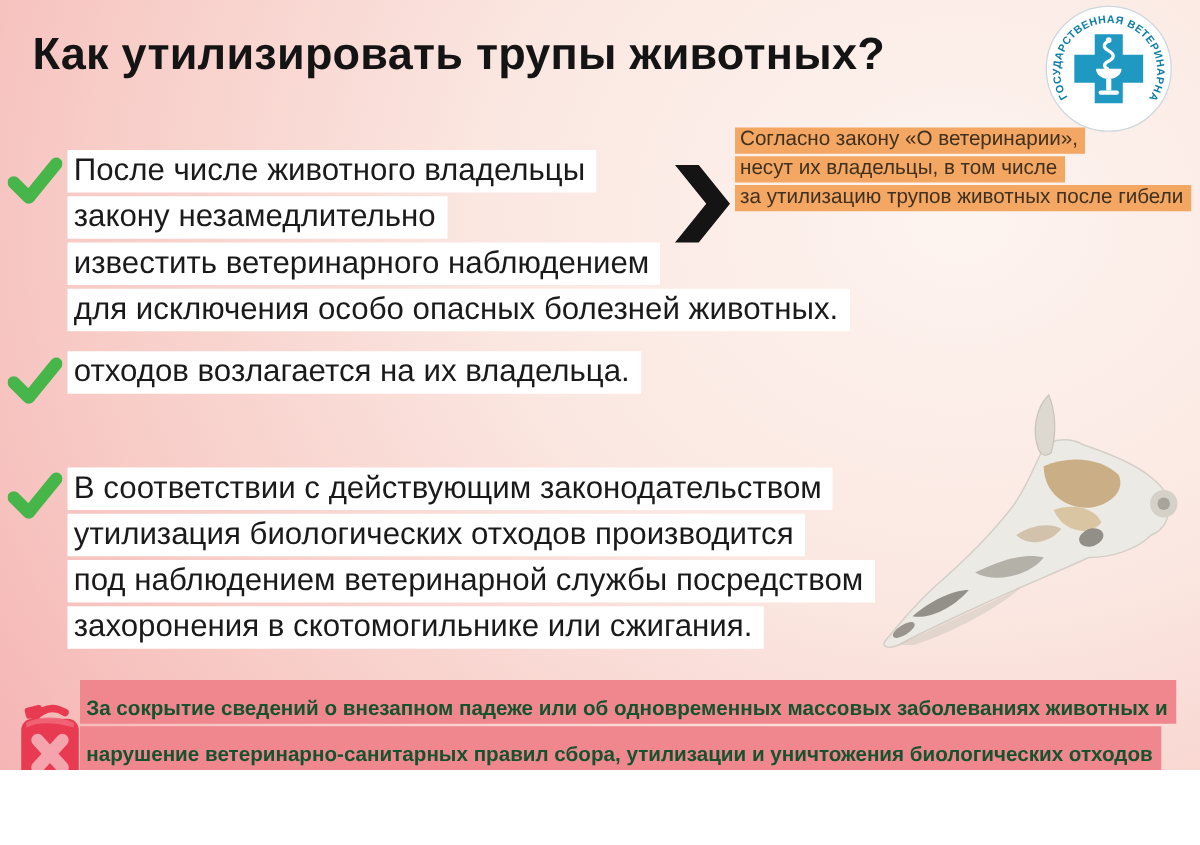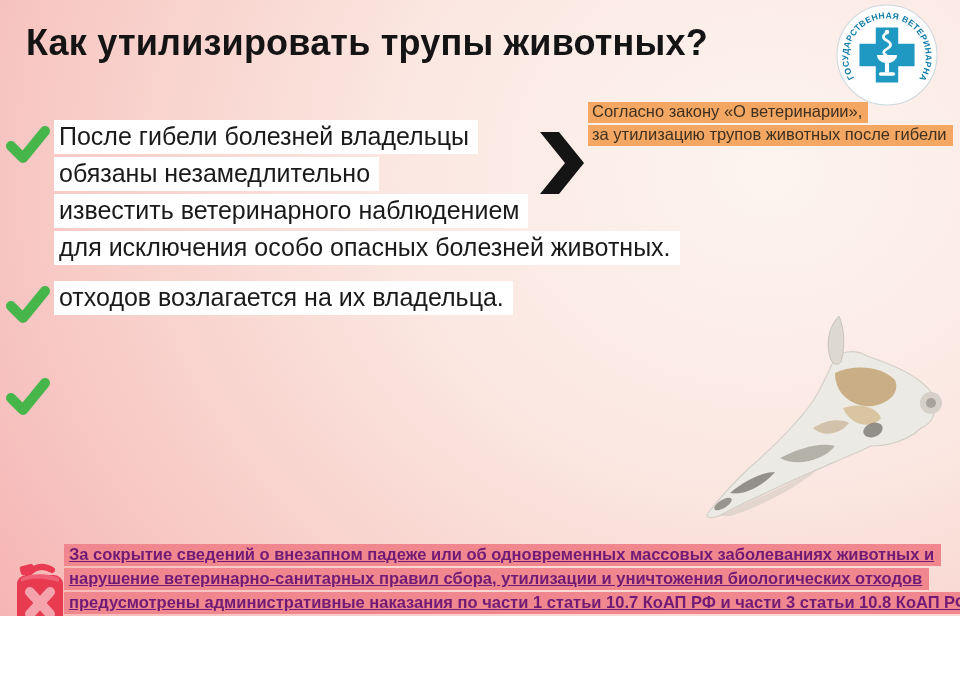--- a/index.html
+++ b/index.html
@@ -25,22 +25,22 @@
     background:#ffffff;color:#1a1a1a;white-space:nowrap;
     font-size:25px;line-height:30px;padding:1px 9px 3px 5px;
   }
   .arrow{position:absolute;left:536px;top:128px;width:50px;height:70px;}
   .note{left:588px;top:102px;gap:2px;}
   .note .hl{
     background:#f3a763;color:#40301f;font-size:16.5px;line-height:17px;padding:1px 6px 3px 4px;
   }
   .warning{left:64px;top:544px;gap:2px;}
   .warning .hl{
-    background:#f0878f;color:#701a75;font-weight:bold;
-    font-size:16.5px;line-height:18px;padding:1px 7px 3px 5px;text-decoration:underline;
+    background:#f0878f;color:#14532d;font-weight:bold;
+    font-size:16.5px;line-height:18px;padding:14px 7px 3px 5px;
   }
   .warn-icon{position:absolute;left:12px;top:558px;width:58px;height:88px;}
   .skull{position:absolute;left:685px;top:308px;width:270px;height:218px;}
   .ring-text{font-size:8.4px;font-weight:bold;fill:#0e7ca9;letter-spacing:.4px;}
 </style>
 </head>
 <body>
 
 <div class="poster">
 
@@ -68,39 +68,46 @@
     <path d="M5 22 L17 34 L39 7" fill="none" stroke="#46b64b" stroke-width="10" stroke-linecap="round" stroke-linejoin="round"></path>
   </svg>
   <svg class="check chk2" viewBox="0 0 44 42">
     <path d="M5 22 L17 34 L39 7" fill="none" stroke="#46b64b" stroke-width="10" stroke-linecap="round" stroke-linejoin="round"></path>
   </svg>
   <svg class="check chk3" viewBox="0 0 44 42">
     <path d="M5 22 L17 34 L39 7" fill="none" stroke="#46b64b" stroke-width="10" stroke-linecap="round" stroke-linejoin="round"></path>
   </svg>
 
   <div class="line-list b1">
-    <span class="hl">После гибели болезней владельцы</span>
-    <span class="hl">обязаны незамедлительно</span>
+    <span class="hl">После числе животного владельцы</span>
+    <span class="hl">закону незамедлительно</span>
     <span class="hl">известить ветеринарного наблюдением</span>
     <span class="hl">для исключения особо опасных болезней животных.</span>
   </div>
 
   <svg class="arrow" viewBox="0 0 50 70">
     <path d="M4 4 L23 4 L48 35 L23 66 L4 66 L29 35 Z" fill="#141414"></path>
   </svg>
 
   <div class="line-list note">
     <span class="hl">Согласно закону «О ветеринарии»,</span>
+    <span class="hl">несут их владельцы, в том числе</span>
     <span class="hl">за утилизацию трупов животных после гибели</span>
   </div>
 
   <div class="line-list b2">
     <span class="hl">отходов возлагается на их владельца.</span>
   </div>
 
+  <div class="line-list b3">
+    <span class="hl">В соответствии с действующим законодательством</span>
+    <span class="hl">утилизация биологических отходов производится</span>
+    <span class="hl">под наблюдением ветеринарной службы посредством</span>
+    <span class="hl">захоронения в скотомогильнике или сжигания.</span>
+  </div>
 
   <svg class="skull" viewBox="0 0 270 218">
     <path d="M23,205 C 35,190 48,175 62,162 C 85,142 108,120 126,96 C 136,82 142,66 150,50
              C 158,42 172,42 182,48 C 200,54 222,62 236,74 C 246,82 250,88 248,96
              C 252,106 246,116 236,120 C 224,132 204,138 186,138 C 160,150 130,162 100,176
              C 76,187 48,200 34,208 C 26,211 20,210 23,205 Z" fill="#eceae4" stroke="#d3cfc7" stroke-width="1.2"></path>
     <path d="M146,52 C 140,36 144,18 154,8 C 160,22 160,40 156,54 C 152,58 148,56 146,52 Z" fill="#ddd9d1" stroke="#c8c4bc" stroke-width="1"></path>
     <circle cx="246" cy="95" r="11" fill="#d5d1c9"></circle>
     <circle cx="246" cy="95" r="5" fill="#a9a49b"></circle>
     <path d="M150,65 C 170,56 196,58 210,72 C 215,84 205,95 188,98 C 170,100 150,88 150,65 Z" fill="#c2a06e" opacity="0.8"></path>

